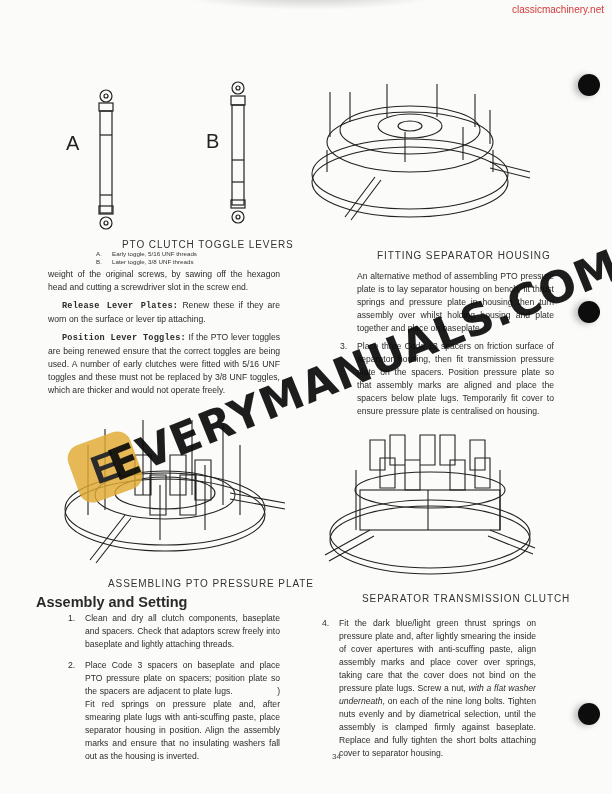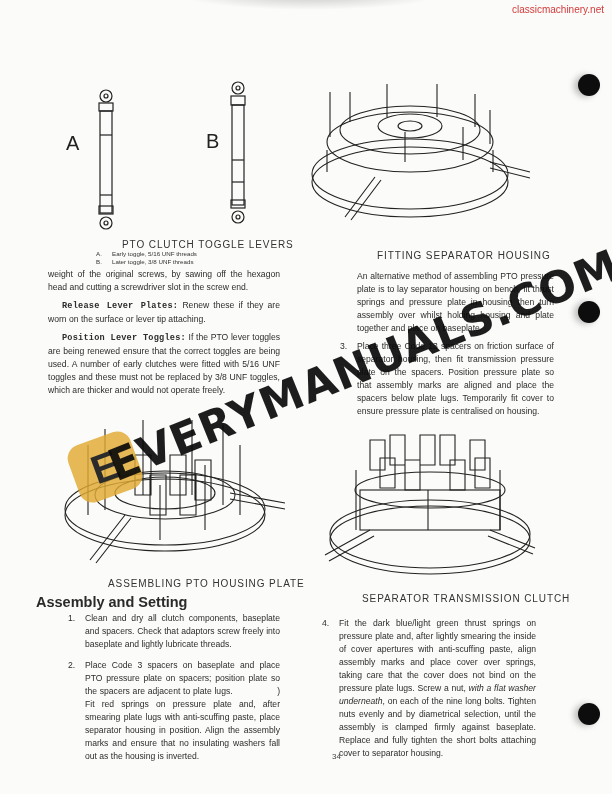--- a/index.html
+++ b/index.html
@@ -137,21 +137,21 @@
       <line x1="168" y1="10" x2="168" y2="90"></line>
         <line x1="185" y1="30" x2="185" y2="100"></line>
       <line x1="105" y1="70" x2="105" y2="125"></line>
         <line x1="150" y1="50" x2="150" y2="115"></line>
       <path d="M80 40 h16 v40 h-16 z M115 40 h16 v40 h-16 z M140 45 h16 v40 h-16 z M95 60 h16 v40 h-16 z M125 60 h16 v40 h-16 z"></path>
       <path d="M70 100 L35 145 M76 103 L41 148"></path>
       <path d="M175 78 L230 88 M175 84 L230 94"></path>
     </g>
   </svg>
 </div>
-<div class="caption" style="left:108px;top:578px">ASSEMBLING PTO HOUSING PLATE</div>
+<div class="caption" style="left:108px;top:578px">ASSEMBLING PTO PRESSURE PLATE</div>
 
 <div class="fig" style="left:320px;top:430px;width:230px;height:150px">
   <svg width="230" height="150">
     <g fill="none" stroke="#222" stroke-width="1.1">
       <ellipse cx="110" cy="110" rx="100" ry="34"></ellipse>
       <ellipse cx="110" cy="104" rx="100" ry="34"></ellipse>
       <rect x="40" y="60" width="140" height="40"></rect>
       <ellipse cx="110" cy="60" rx="75" ry="18"></ellipse>
       <path d="M50 10 h15 v30 h-15 z M70 5 h15 v30 h-15 z M100 5 h15 v30 h-15 z M120 5 h15 v30 h-15 z M150 10 h15 v30 h-15 z M60 28 h15 v30 h-15 z M85 30 h15 v30 h-15 z M130 30 h15 v30 h-15 z M155 28 h15 v30 h-15 z"></path>
       <line x1="36" y1="40" x2="36" y2="100"></line>
@@ -161,21 +161,21 @@
       <path d="M170 100 L215 118 M168 106 L213 124"></path>
     </g>
   </svg>
 </div>
 <div class="caption" style="left:362px;top:593px">SEPARATOR TRANSMISSION CLUTCH</div>
 
 <div class="heading">Assembly and Setting</div>
 <div class="col" style="left:68px;top:612px;width:212px">
   <div class="num-item">
     <span class="n">1.</span>
-    <span class="t">Clean and dry all clutch components, baseplate and spacers. Check that adaptors screw freely into baseplate and lightly lubricate threads.</span>
+    <span class="t">Clean and dry all clutch components, baseplate and spacers. Check that adaptors screw freely into baseplate and lightly attaching threads.</span>
   </div>
   <div class="num-item" style="margin-top:8px">
     <span class="n">2.</span>
     <span class="t" style="white-space:pre-wrap">Place Code 3 spacers on baseplate and place PTO pressure plate on spacers; position plate so the spacers are adjacent to plate lugs.                ) Fit red springs on pressure plate and, after smearing plate lugs with anti-scuffing paste, place separator housing in position. Align the assembly marks and ensure that no insulating washers fall out as the housing is inverted.</span>
   </div>
 </div>
 
 <div class="col" style="left:322px;top:617px;width:214px">
   <div class="num-item">
     <span class="n">4.</span>

